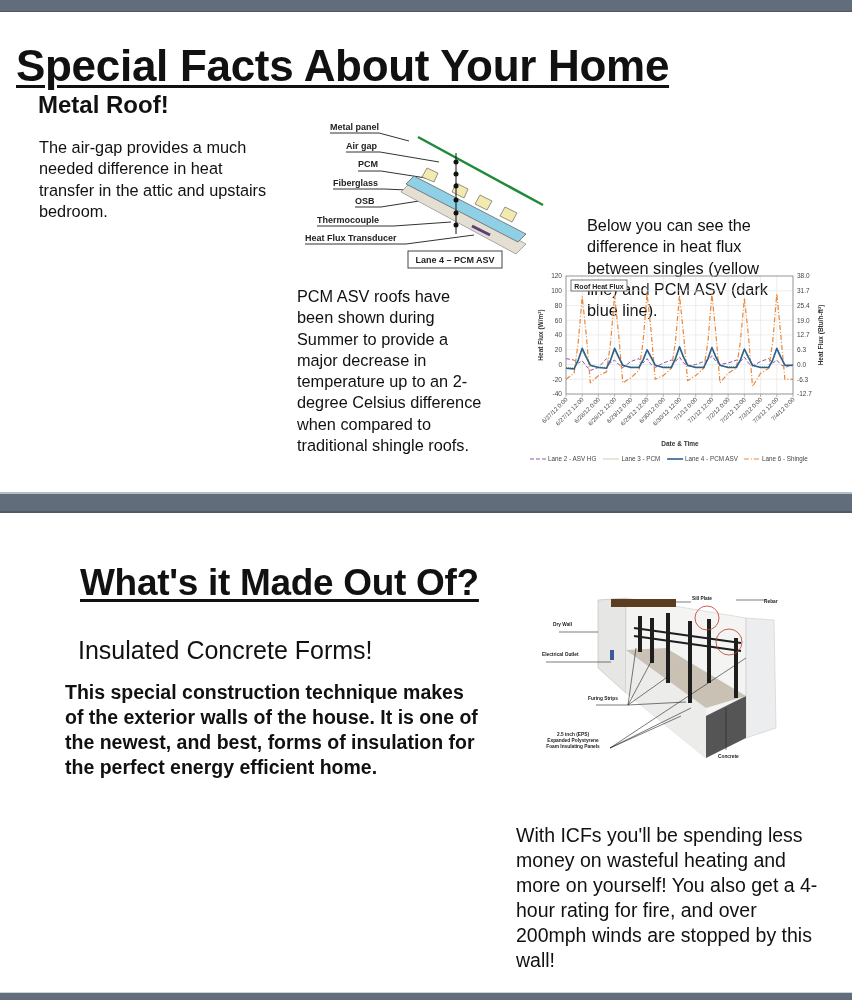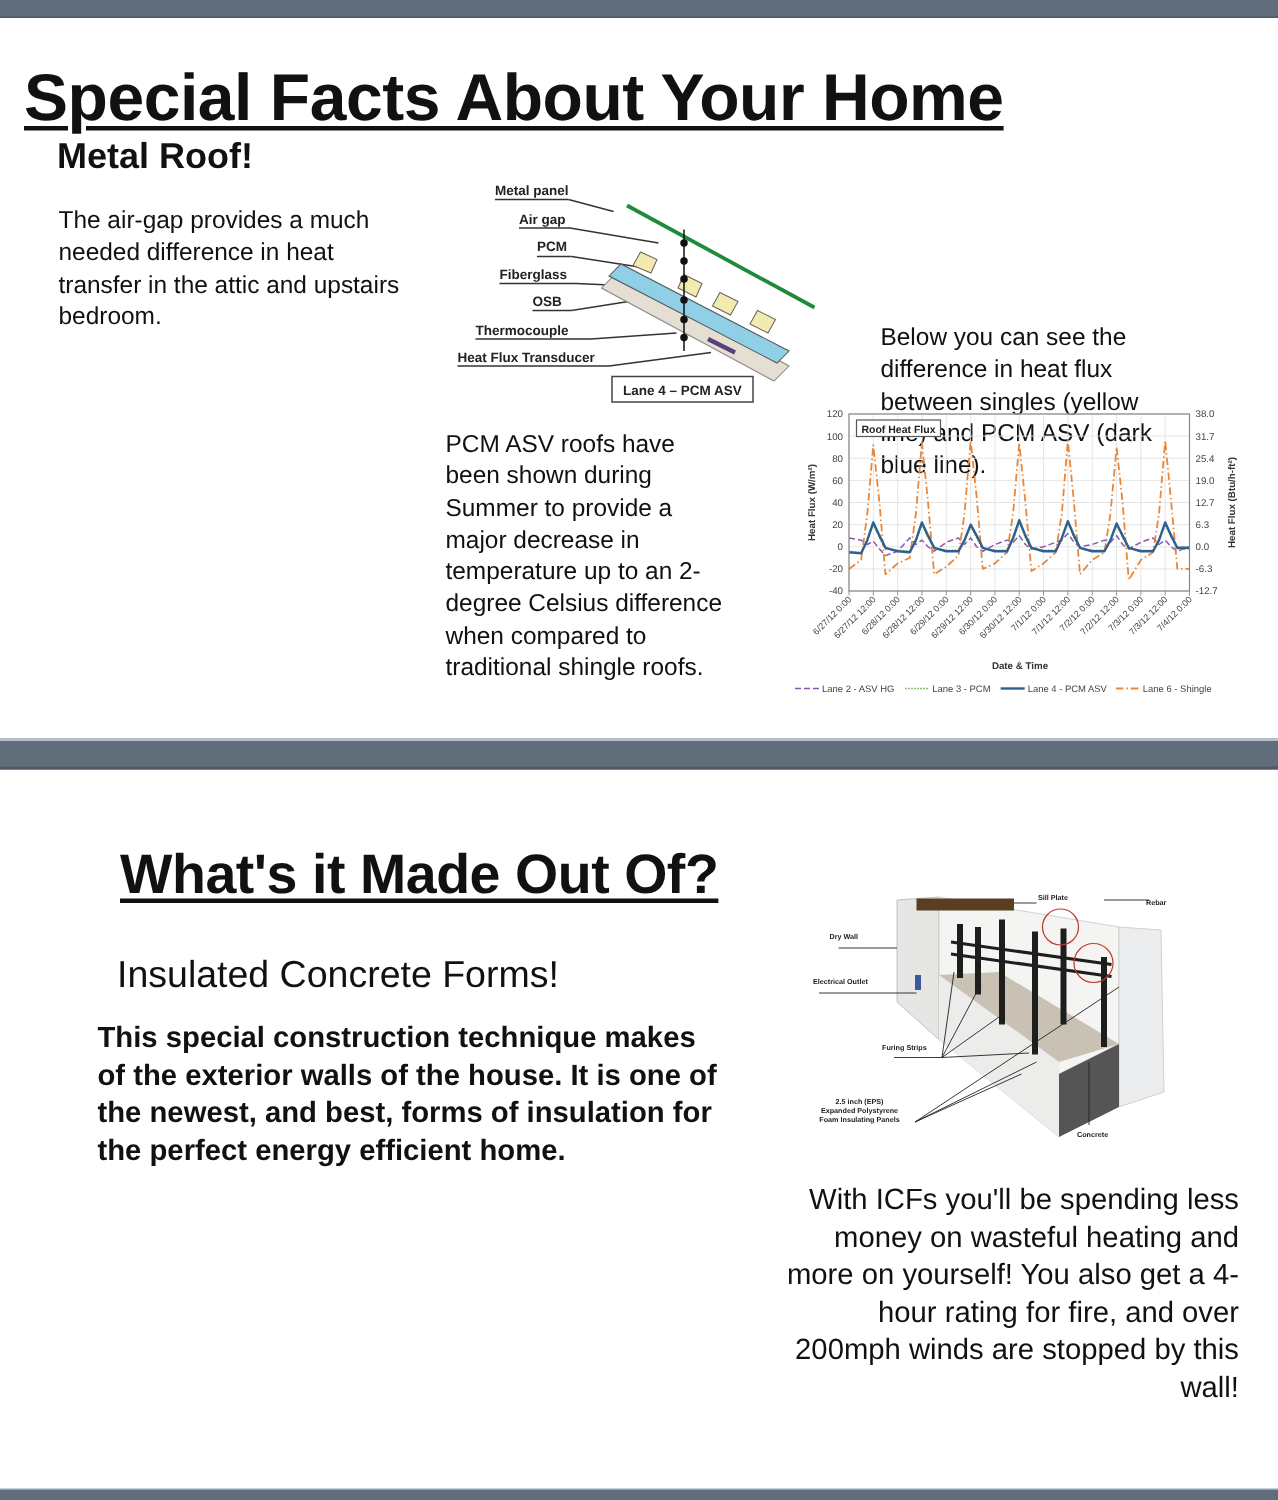--- a/index.html
+++ b/index.html
@@ -15,21 +15,21 @@
   .txt{font-size:16.3px;line-height:21.3px;}
   .para{margin:0 0 21.3px 0;}
   .col1{left:39px;top:137px;width:240px;}
   .col2{left:297px;top:286px;width:190px;}
   .col3{left:587px;top:175px;width:200px;margin-top:40px;}
   .title2{left:80px;top:562px;font-size:37px;}
   .sub2{left:78px;top:619px;font-size:25px;margin-top:17px;}
   .txt2{font-size:19.5px;line-height:25px;}
   .col4{left:65px;top:680px;width:420px;font-weight:bold;}
   .col4 .para{margin-bottom:25px;}
-  .col5{left:516px;top:788px;width:310px;text-align:right;}
+  .col5{left:516px;top:823px;width:310px;}
   svg text{font-family:"Liberation Sans",sans-serif;}
 </style>
 </head>
 <body>
 
 <div class="bar top"></div>
 
 <div class="abs h1 title1">Special Facts About Your Home</div>
 <div class="abs sub1">Metal Roof!</div>
 

